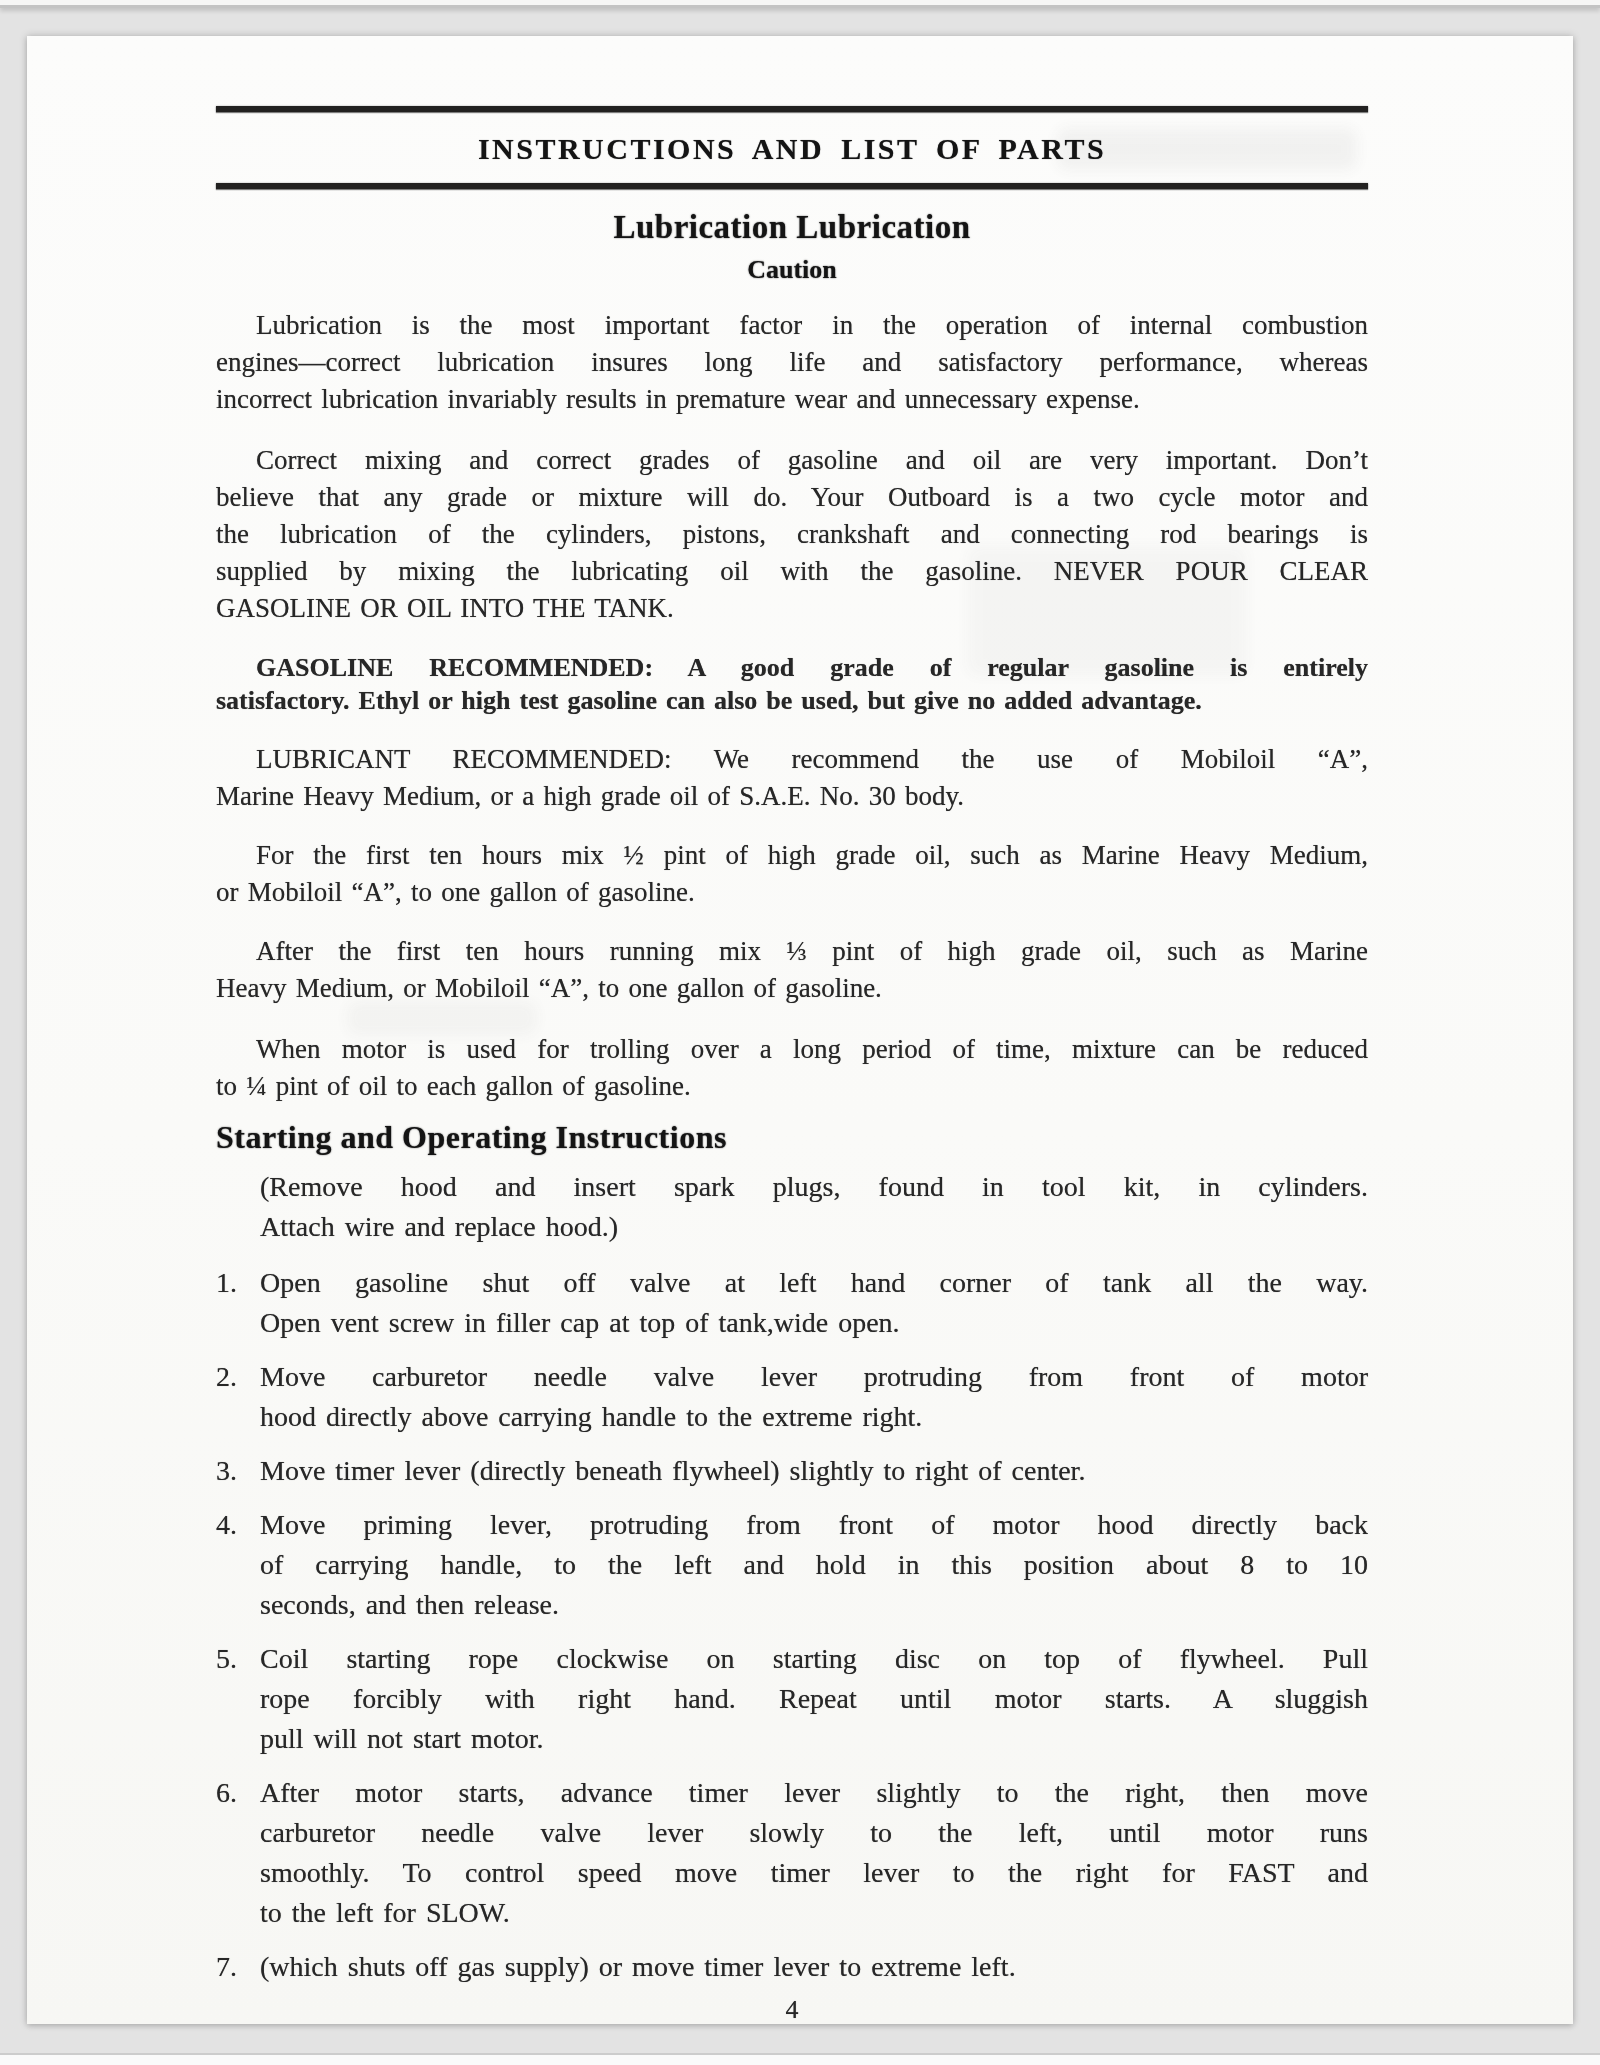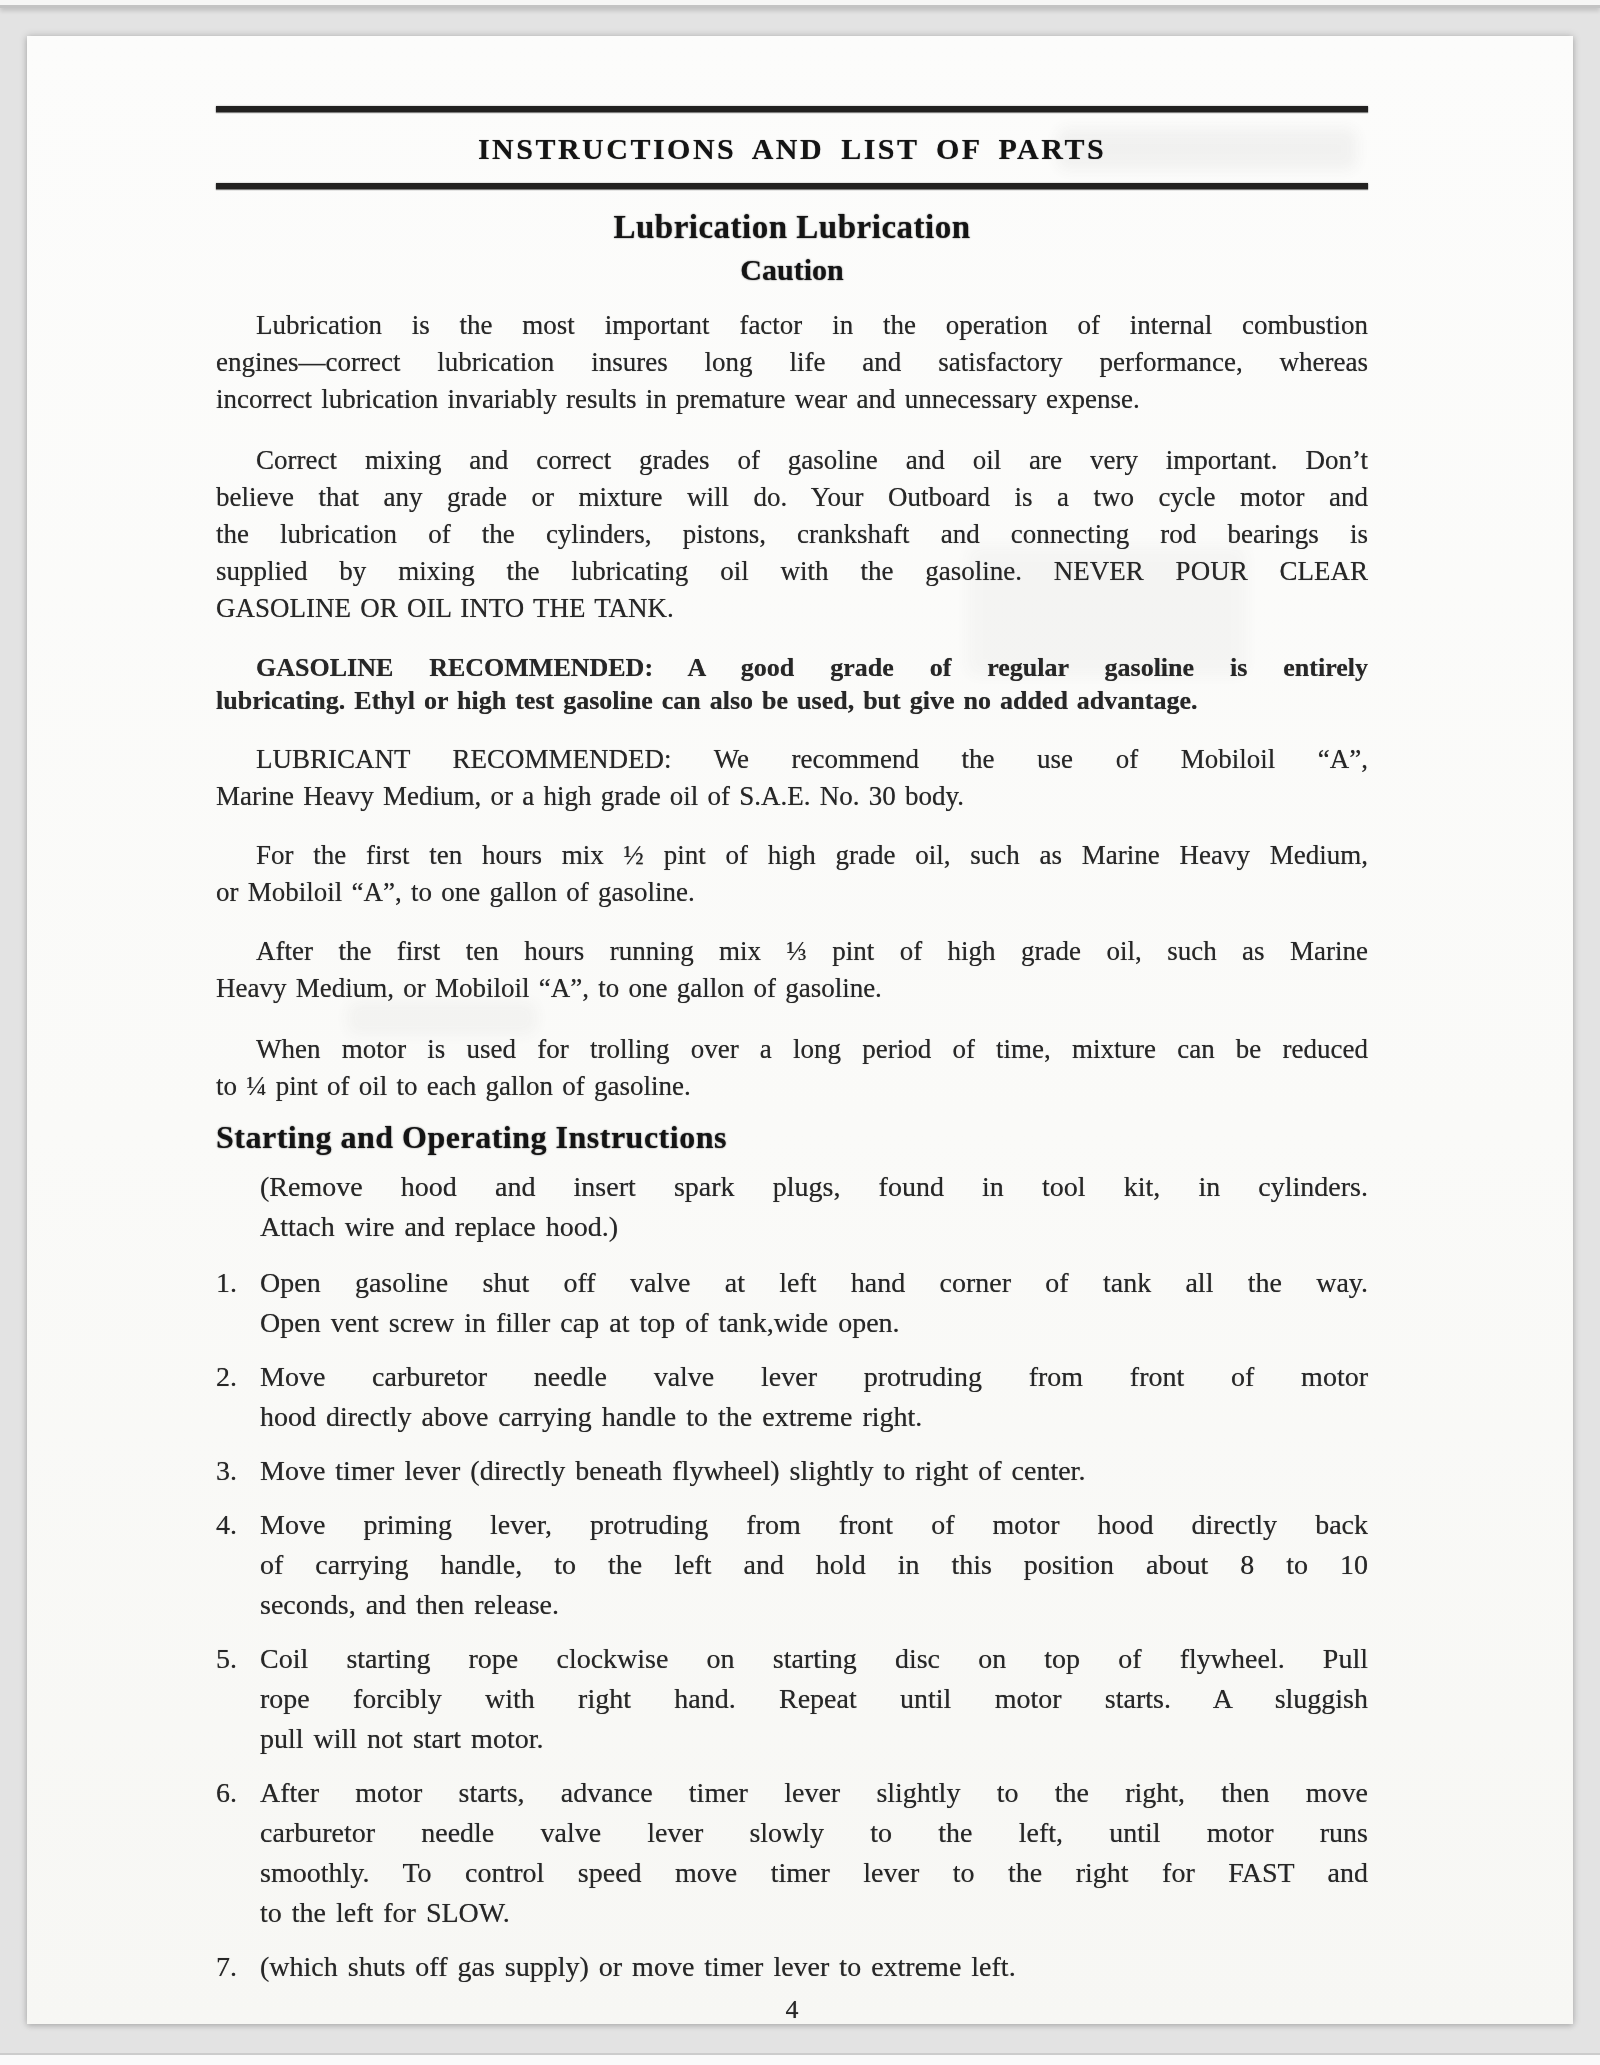--- a/index.html
+++ b/index.html
@@ -36,21 +36,21 @@
     font-size:30px; line-height:36px; font-weight:bold;
     letter-spacing:2.5px; word-spacing:7px;
     color:var(--heading-ink); text-shadow:0 0 1px rgba(10,10,10,.55);
   }
   .h-lube {
     margin:20px 0 0; text-align:center; font-size:33px; line-height:36px;
     font-weight:bold; color:var(--heading-ink);
     letter-spacing:.5px; text-shadow:0 0 1.6px rgba(0,0,0,.7);
   }
   .h-caution {
-    margin:8px 0 0; text-align:center; font-size:30px; line-height:34px;
+    margin:8px 0 0; text-align:center; font-size:26px; line-height:34px;
     font-weight:bold; color:var(--heading-ink);
     text-shadow:0 0 1.6px rgba(0,0,0,.7);
   }
   #paragraphs { margin-top:20px; }
   .para {
     font-size:27px; line-height:37px; color:var(--ink);
     word-spacing:2.5px; text-shadow:0 0 .7px rgba(25,25,25,.6);
   }
   .para + .para { margin-top:24px; }
   .para.tight { font-size:26px; line-height:33px;font-weight:bold; }
@@ -114,21 +114,21 @@
         </div>
         <div class="para">
           <div class="tline indent">Correct mixing and correct grades of gasoline and oil are very important.  Don’t</div>
           <div class="tline">believe that any grade or mixture will do.  Your Outboard is a two cycle motor and</div>
           <div class="tline">the lubrication of the cylinders, pistons, crankshaft and connecting rod bearings is</div>
           <div class="tline">supplied by mixing the lubricating oil with the gasoline.  NEVER POUR CLEAR</div>
           <div class="tline last">GASOLINE OR OIL INTO THE TANK.</div>
         </div>
         <div class="para tight">
           <div class="tline indent">GASOLINE RECOMMENDED:  A good grade of regular gasoline is entirely</div>
-          <div class="tline last">lubricating.  Ethyl or high test gasoline can also be used, but give no added advantage.</div>
+          <div class="tline last">satisfactory.  Ethyl or high test gasoline can also be used, but give no added advantage.</div>
         </div>
         <div class="para">
           <div class="tline indent">LUBRICANT RECOMMENDED:  We recommend the use of Mobiloil “A”,</div>
           <div class="tline last">Marine Heavy Medium, or a high grade oil of S.A.E. No. 30 body.</div>
         </div>
         <div class="para">
           <div class="tline indent">For the first ten hours mix ½ pint of high grade oil, such as Marine Heavy Medium,</div>
           <div class="tline last">or Mobiloil “A”, to one gallon of gasoline.</div>
         </div>
         <div class="para">

